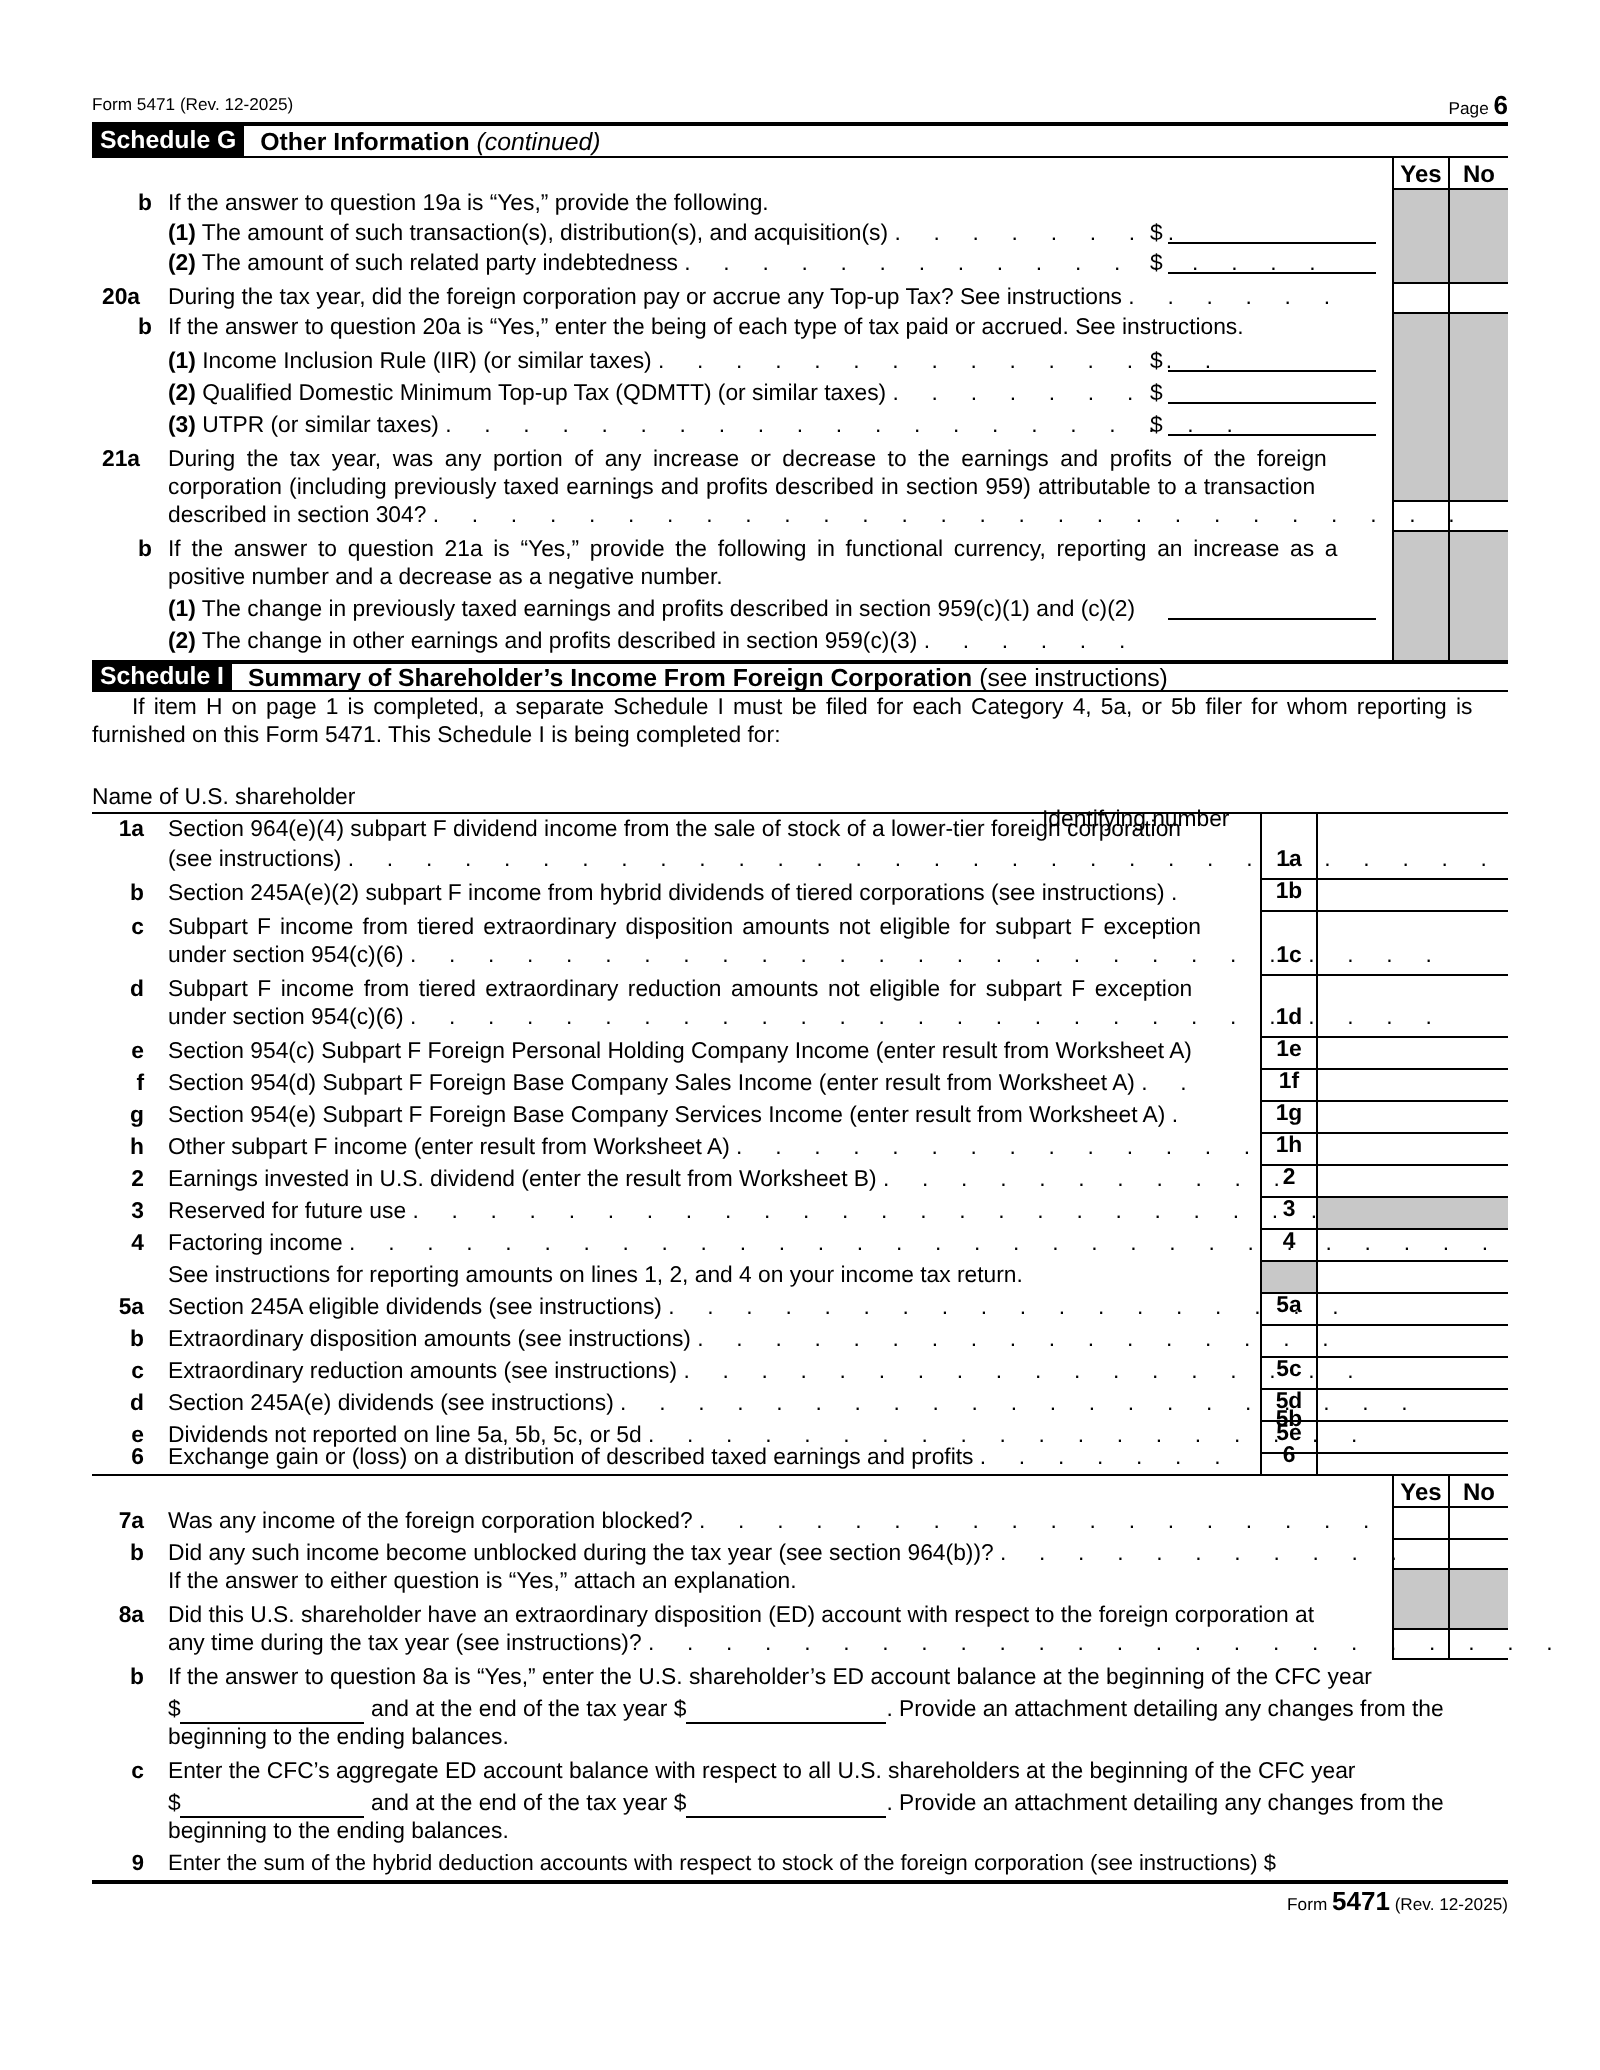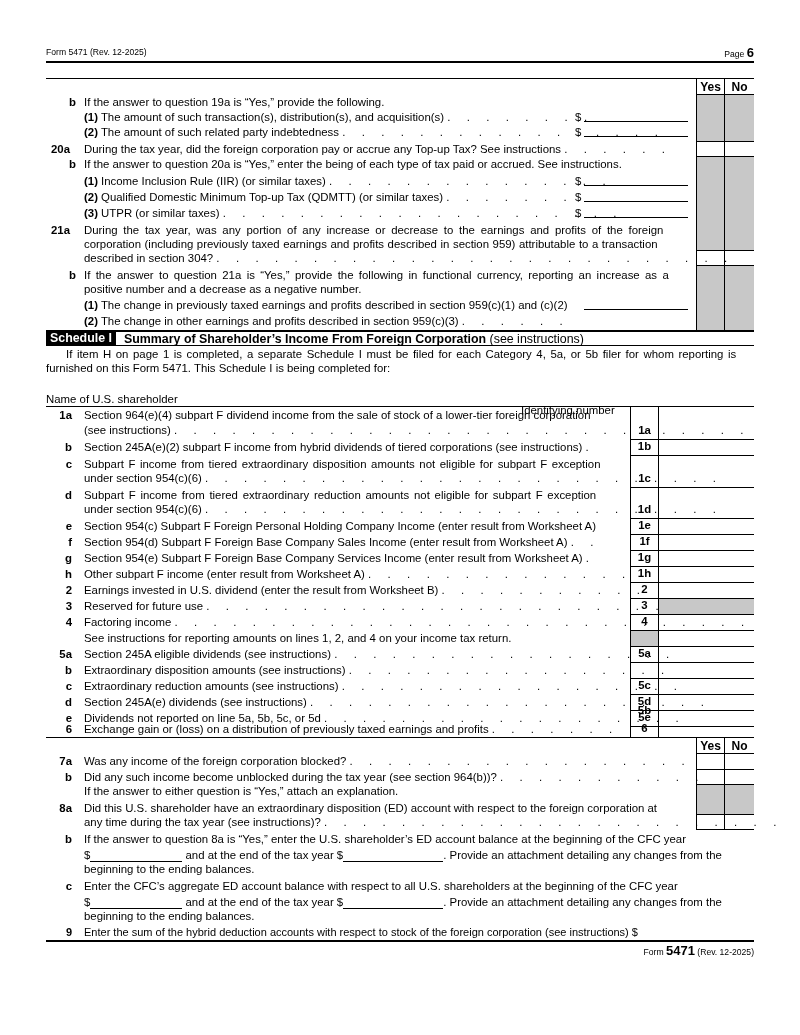--- a/index.html
+++ b/index.html
@@ -32,20 +32,24 @@
 </style>
 </head>
 <body>
 
 <div class="page">
 
   <div class="abs hdr-left">Form 5471 (Rev. 12-2025)</div>
   <div class="abs hdr-right"><span>Page</span> <b>6</b></div>
   <div class="rule-heavy" style="top:61px;"></div>
 
+  <div class="sched-bar" style="top:63px;">
+    <span class="sched-tag">Schedule G</span>
+    <span class="sched-title"><span>Other Information</span> <i>(continued)</i></span>
+  </div>
   <div class="hline" style="top:78px;left:0;width:708px;"></div>
 
   <div class="vline" style="left:650px;top:78px;height:252px;"></div>
   <div class="vline" style="left:678px;top:78px;height:252px;"></div>
   <div class="yn-head" style="left:651px;top:80px;width:27px;">Yes</div>
   <div class="yn-head" style="left:679px;top:80px;width:29px;">No</div>
   <div class="hline" style="top:94px;left:650px;width:58px;"></div>
 
   <div class="box shade" style="left:651px;top:95px;width:27px;height:46px;"></div>
   <div class="box shade" style="left:679px;top:95px;width:29px;height:46px;"></div>
@@ -284,21 +288,21 @@
   <div class="line" style="top:711px;width:580px;">
     <span class="num">e</span>
     <span class="txt"><span>Dividends not reported on line 5a, 5b, 5c, or 5d</span> <span class="dots">. . . . . . . . . . . . . . . . . . .</span></span>
   </div>
   <div class="linebox" style="left:585px;top:711px;width:27px;">5e</div>
   <div class="abs" style="left:613px;top:711px;width:95px;height:15px;"></div>
   <div class="hline" style="top:726px;left:584px;width:124px;"></div>
 
   <div class="line" style="top:722px;width:580px;">
     <span class="num">6</span>
-    <span class="txt"><span>Exchange gain or (loss) on a distribution of previously taxed earnings and profits</span> <span class="dots">. . . . . . .</span></span>
+    <span class="txt"><span>Exchange gain or (loss) on a distribution of described taxed earnings and profits</span> <span class="dots">. . . . . . .</span></span>
   </div>
   <div class="linebox" style="left:585px;top:722px;width:27px;">6</div>
   <div class="abs" style="left:613px;top:722px;width:95px;height:15px;"></div>
   <div class="hline" style="top:737px;left:0;width:708px;"></div>
 
   <div class="vline" style="left:650px;top:737px;height:92px;"></div>
   <div class="vline" style="left:678px;top:737px;height:92px;"></div>
   <div class="yn-head" style="left:651px;top:739px;width:27px;">Yes</div>
   <div class="yn-head" style="left:679px;top:739px;width:29px;">No</div>
   <div class="hline" style="top:753px;left:650px;width:58px;"></div>

